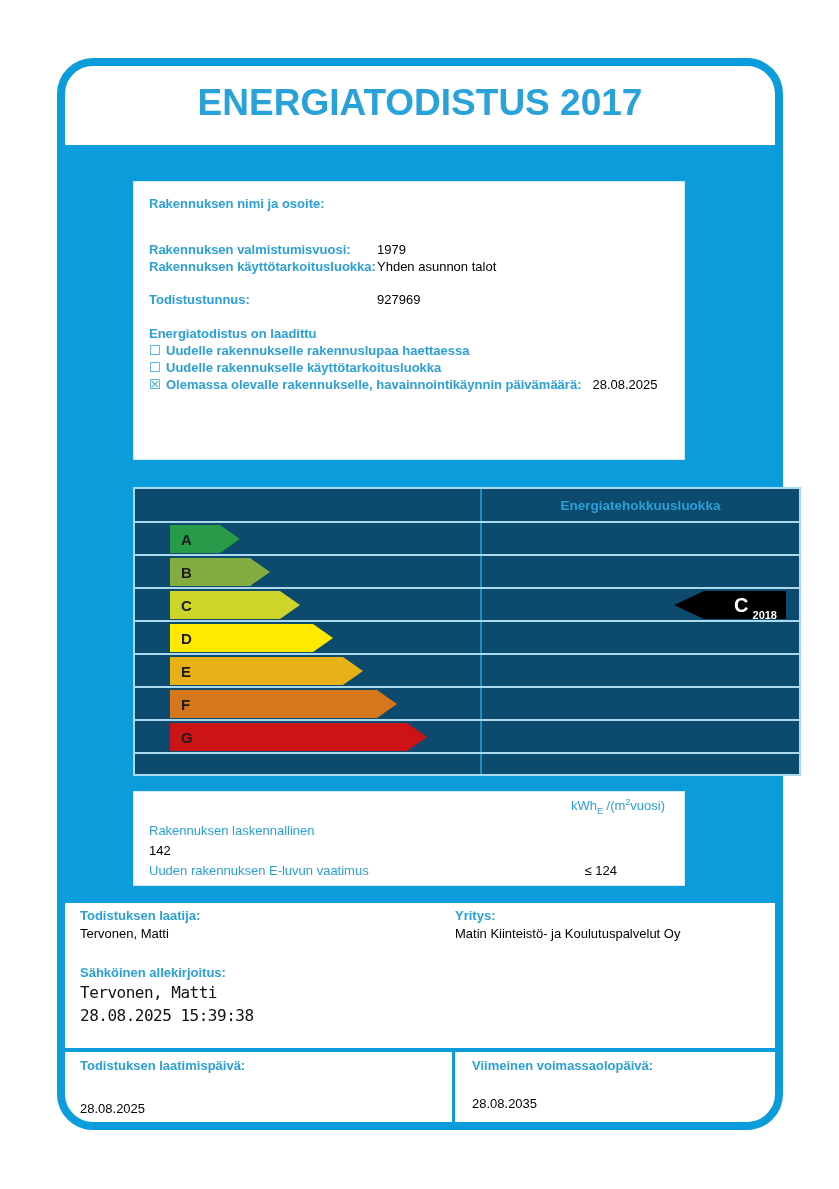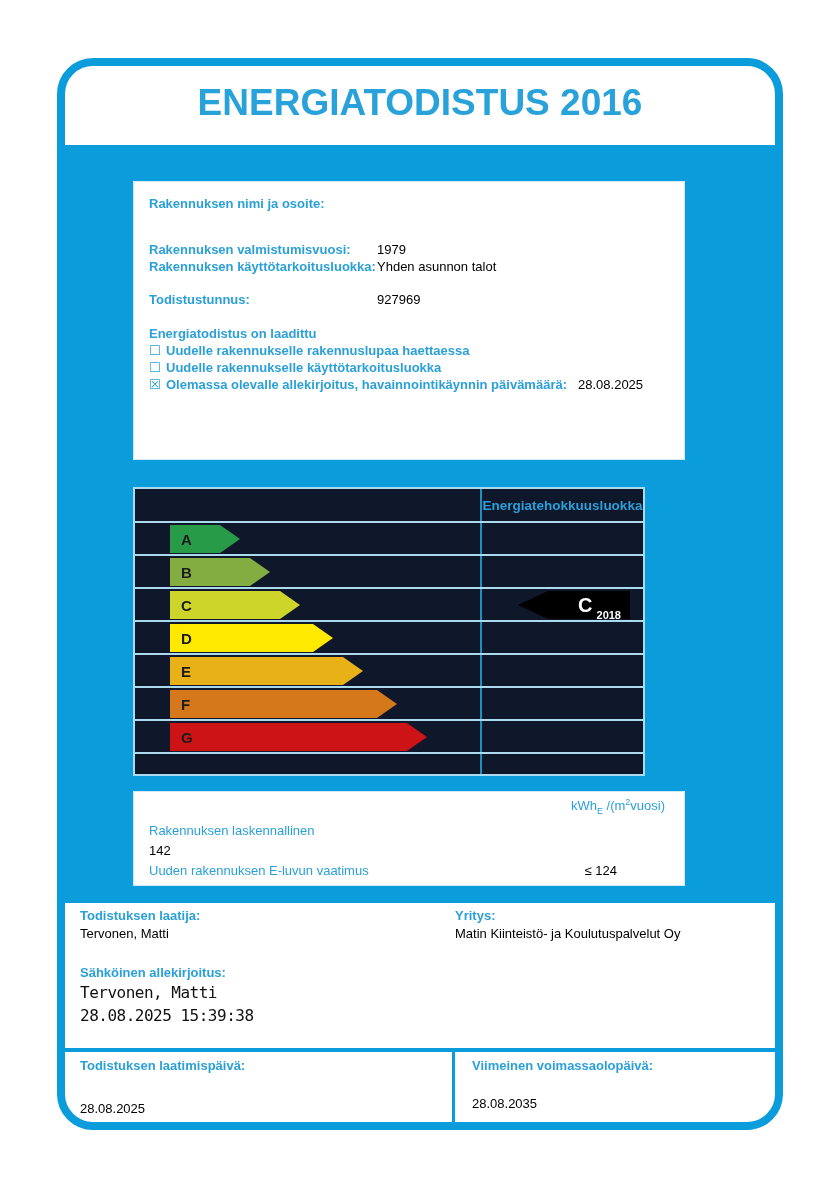--- a/index.html
+++ b/index.html
@@ -27,21 +27,21 @@
   .lbl{color:var(--label-blue);font-weight:bold;}
   .row2{display:flex;}
   .row2 .lbl{width:228px;flex:0 0 228px;}
   .sp28{height:29px;}  .sp16{height:16px;}  .sp17{height:17px;}
   .chk-row{display:flex;align-items:baseline;}
   .chk-sym{color:var(--label-blue);font-weight:bold;width:17px;flex:0 0 17px;
            font-family:"DejaVu Sans",sans-serif;font-size:13px;}
   .chk-date{color:#000;font-weight:normal;margin-left:11px;}
 
   
-  .et{position:absolute;left:133px;top:487px;width:512px;height:289px;background:#0f172a;
+  .et{position:absolute;left:133px;top:487px;width:668px;height:289px;background:#0c4a6e;
       border:2px solid var(--grid-blue);display:flex;flex-direction:column;}
   .et-row{display:flex;border-bottom:2px solid var(--grid-blue);height:33px;flex:0 0 auto;}
   .et-row:last-child{border-bottom:none;flex:1 1 auto;}
   .et-header{height:34px;}
   .et-left{width:345px;flex:0 0 345px;position:relative;}
   .et-right{flex:1;border-left:2px solid var(--divider-blue);position:relative;
             display:flex;align-items:center;justify-content:center;}
   .et-header-label{color:var(--label-blue);font-weight:bold;font-size:13.5px;}
   .arrow{position:absolute;top:2px;left:35px;height:28px;display:flex;align-items:center;
          padding-left:11px;
@@ -77,21 +77,21 @@
   .hline{position:absolute;left:65px;top:1048px;width:710px;height:4px;background:var(--blue);}
   .vline{position:absolute;left:452px;top:1048px;width:3px;height:74px;background:var(--blue);}
 </style>
 </head>
 <body>
 
 <div class="page">
   <div class="frame"></div>
   <div class="blue-band"></div>
 
-  <div class="title">ENERGIATODISTUS 2016</div>
+  <div class="title">ENERGIATODISTUS 2017</div>
 
   <div class="info-box">
     <div class="row2">
       <span class="lbl">Rakennuksen nimi ja osoite:</span>
     </div>
     <div class="sp28"></div>
     <div class="row2">
       <span class="lbl">Rakennuksen valmistumisvuosi:</span>
       <span>1979</span>
     </div>
@@ -109,21 +109,21 @@
     <div class="chk-row">
       <span class="chk-sym">☐</span>
       <span class="lbl">Uudelle rakennukselle rakennuslupaa haettaessa</span>
     </div>
     <div class="chk-row">
       <span class="chk-sym">☐</span>
       <span class="lbl">Uudelle rakennukselle käyttötarkoitusluokka</span>
     </div>
     <div class="chk-row">
       <span class="chk-sym">☒</span>
-      <span class="lbl">Olemassa olevalle allekirjoitus, havainnointikäynnin päivämäärä:</span>
+      <span class="lbl">Olemassa olevalle rakennukselle, havainnointikäynnin päivämäärä:</span>
       <span class="chk-date">28.08.2025</span>
     </div>
   </div>
 
   <div class="et">
     <div class="et-row et-header">
       <div class="et-left"></div>
       <div class="et-right">
         <span class="et-header-label">Energiatehokkuusluokka</span>
       </div>

